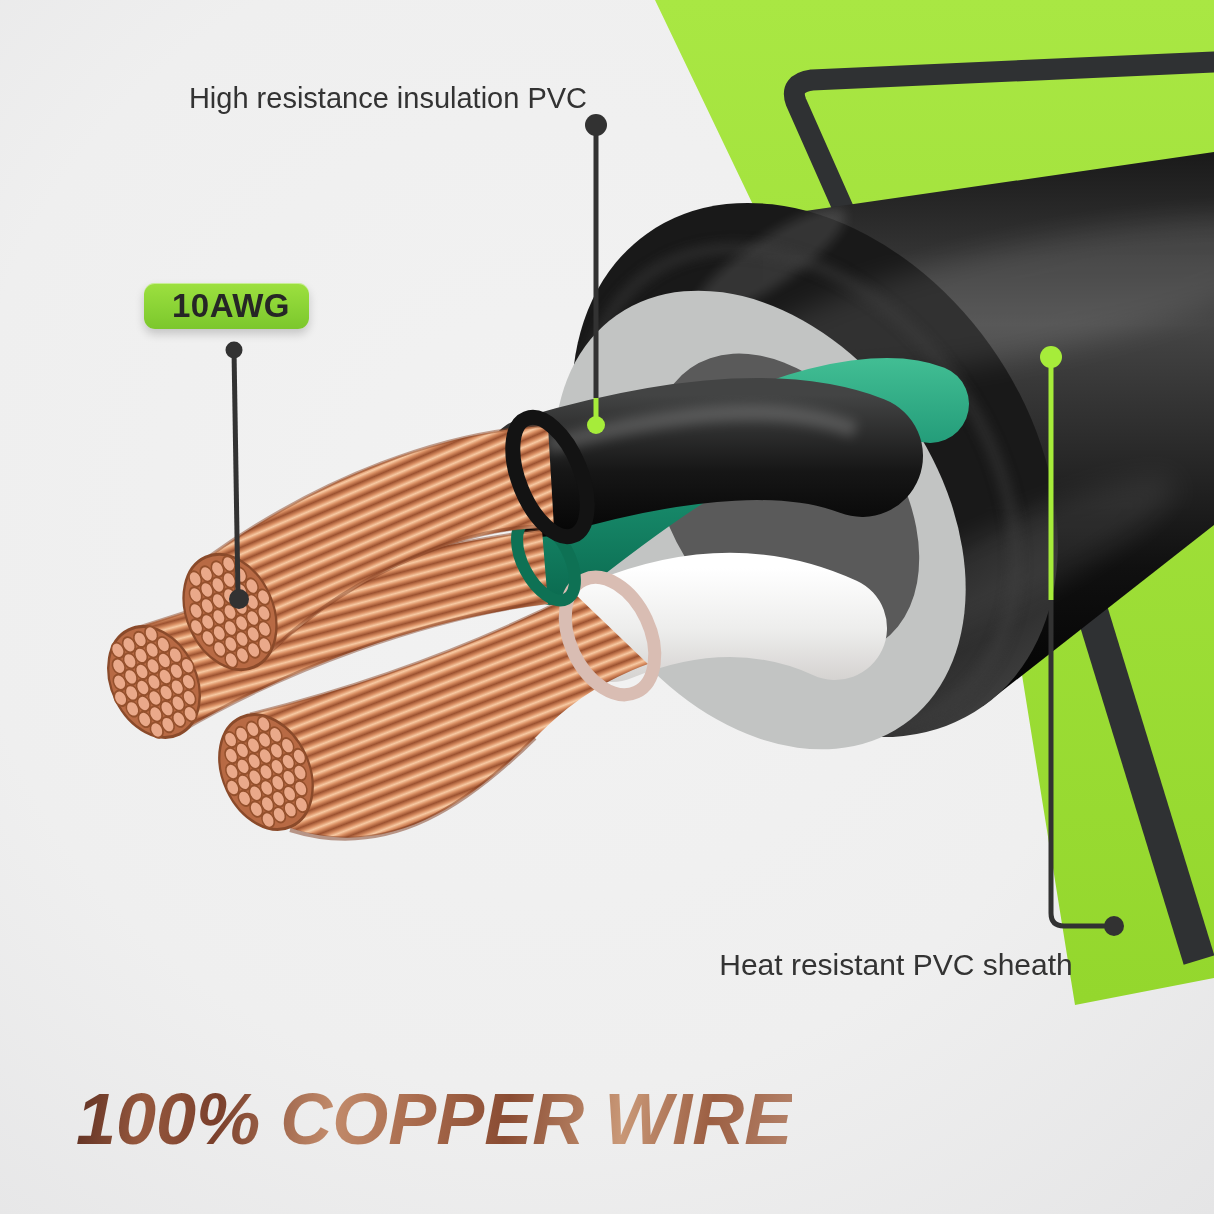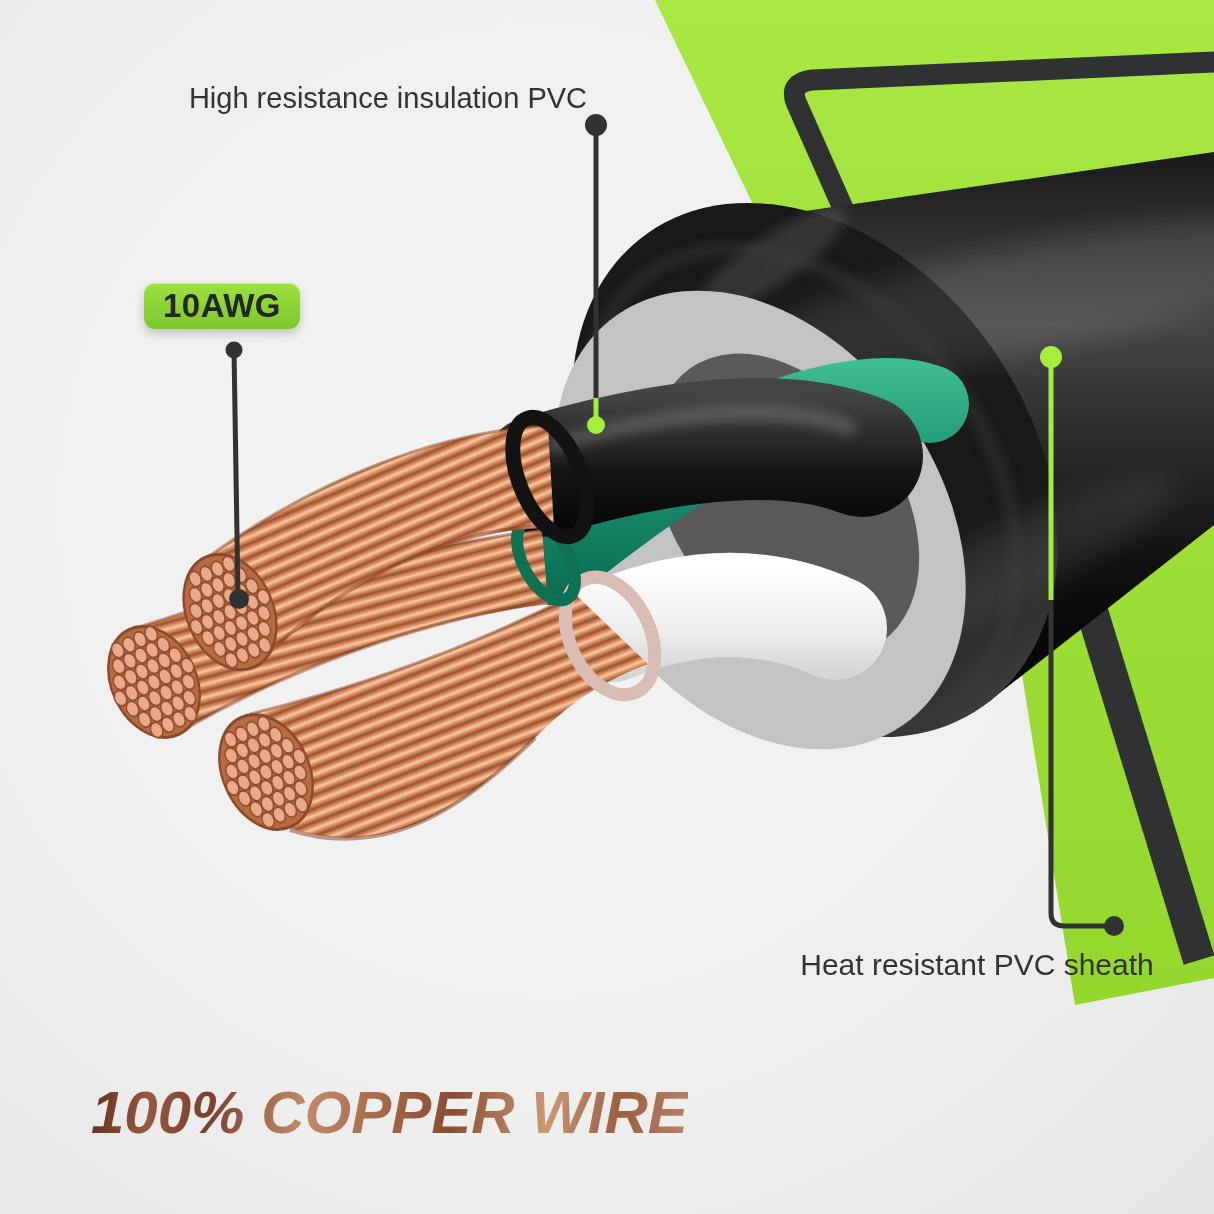--- a/index.html
+++ b/index.html
@@ -6,31 +6,32 @@
   .stage{
     position:relative;width:1214px;height:1214px;overflow:hidden;
     background:#efefef;font-family:"Liberation Sans",sans-serif;
   }
   .stage svg.scene{position:absolute;inset:0;display:block;}
   .label{
     position:absolute;color:#333333;font-weight:normal;text-align:center;
     letter-spacing:0px;line-height:1.15;
   }
   .label.insulation{left:158px;top:82px;width:460px;font-size:29px;}
-  .label.sheath{left:757px;top:948px;width:440px;font-size:30px;}
+  .label.sheath{left:676px;top:948px;width:440px;font-size:30px;}
   .badge{
     position:absolute;left:144px;top:283px;width:156px;height:46px;
     border-radius:11px;background:linear-gradient(180deg,#9de03f 0%,#8ad335 55%,#7cc72c 100%);
     box-shadow:0 5px 10px rgba(0,0,0,0.18), inset 0 1px 0 rgba(255,255,255,0.45);
     text-align:center;line-height:46px;font-size:33px;font-weight:bold;color:#262626;
     letter-spacing:0.5px;
+    padding-left:9px;
   }
   .headline{
-    position:absolute;left:91px;top:1078px;white-space:nowrap;
-    font-size:60px;font-weight:bold;font-style:italic;letter-spacing:0px;
+    position:absolute;left:76px;top:1078px;white-space:nowrap;
+    font-size:72px;font-weight:bold;font-style:italic;letter-spacing:0px;
     background:linear-gradient(98deg,#5f3022 0%,#96583e 10%,#7a3f2b 20%,#c28b6b 36%,#a86a4c 48%,#8a4c33 60%,#c99877 76%,#9c5f43 88%,#b5836a 100%);
     -webkit-background-clip:text;background-clip:text;
     -webkit-text-fill-color:transparent;color:#9c5f43;text-decoration:underline;
   }
 </style>
 </head>
 <body>
 
 <div class="stage">
 

